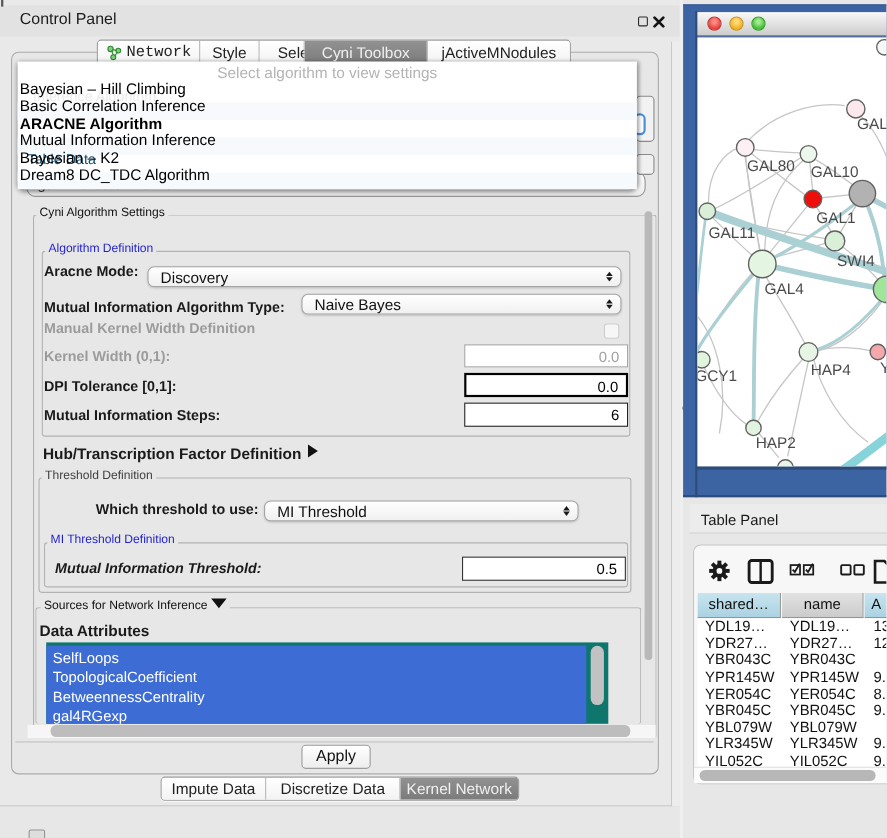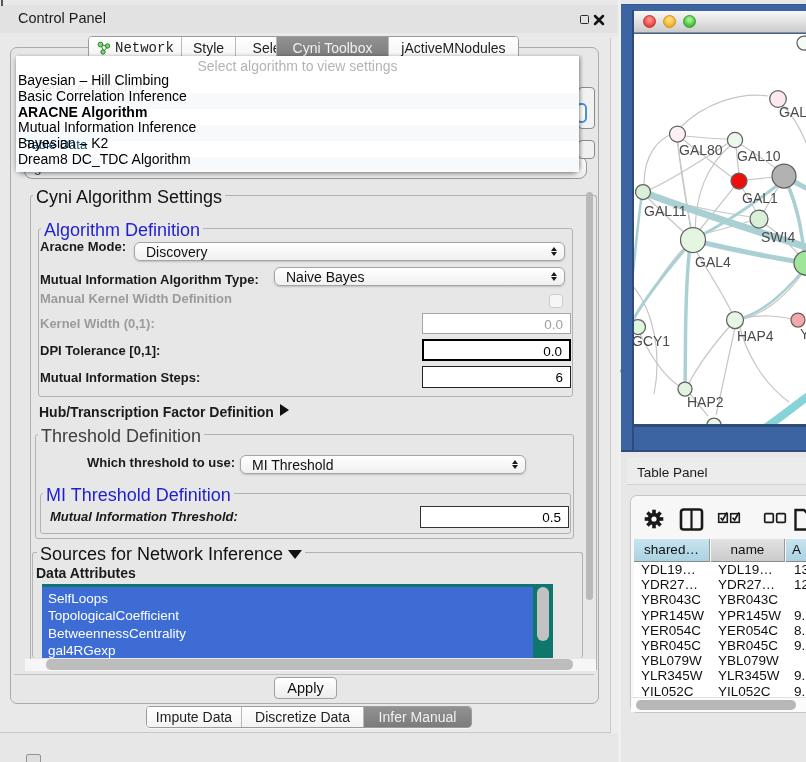--- a/index.html
+++ b/index.html
@@ -1,21 +1,21 @@
 <!DOCTYPE html>
 <html><head>
 <meta charset="utf-8">
 <style>
 * { box-sizing: border-box; margin:0; padding:0; }
 html,body { width:806px; height:762px; }
 body { position:relative; background:#e7e7e7; font-family:"Liberation Sans",sans-serif; overflow:hidden; }
 .abs { position:absolute; }
 
 .grp { position:absolute; border:1px solid #b2b2b2; border-radius:3px; }
-.grp > .ttl { position:absolute; top:-9px; left:2px; background:#e7e7e7; padding:0 3px; font-size:18px; white-space:nowrap; }
+.grp > .ttl { position:absolute; top:-9px; left:2px; background:#e7e7e7; padding:0 3px; font-size:11px; white-space:nowrap; }
 
 .combo { position:absolute; background:linear-gradient(#ffffff,#f0f0f0); border:1px solid #a5a5a5; border-radius:6px; box-shadow:0 1px 2px rgba(0,0,0,0.18); }
 .combo .ct { position:absolute; left:11px; top:0.5px; font-size:14px; color:#111; }
 .combo .up { position:absolute; right:7px; top:4px; width:0; height:0; border-left:3px solid transparent; border-right:3px solid transparent; border-bottom:4.5px solid #1a1a1a; }
 .combo .dn { position:absolute; right:7px; bottom:4px; width:0; height:0; border-left:3px solid transparent; border-right:3px solid transparent; border-top:4.5px solid #1a1a1a; }
 
 .fld { position:absolute; background:#fff; font-size:13.5px; text-align:right; padding:3px 7px 0 0; }
 
 .lb { position:absolute; font-size:13px; font-weight:bold; color:#1a1a1a; white-space:nowrap; }
 .lb.dis { color:#9b9b9b; }
@@ -135,21 +135,21 @@
   <div class="abs" style="left:0; top:101px; width:100%; height:15px; background:#f7fafd;"></div>
   <div class="abs" style="left:14px; top:24px; font-size:13px; color:#ebebeb;">Inference Algorithm</div>
   <div class="abs" style="left:9px; top:81px; font-size:13px; color:#0c4a6e;">Table Data</div>
   <div class="abs" style="left:0; top:2px; width:100%; text-align:center; font-size:14px; color:#b4b4b4;">Select algorithm to view settings</div>
   <div class="abs" style="left:2px; top:17px; font-size:14px; color:#000; line-height:15.8px;">Bayesian – Hill Climbing<br>Basic Correlation Inference<br><b>ARACNE Algorithm</b><br>Mutual Information Inference<br>Bayesian – K2<br>Dream8 DC_TDC Algorithm</div>
 </div>
 
 <div class="seg" style="left:146px; top:706px; height:22px;">
   <div class="s" style="width:94px;">Impute Data</div>
   <div class="s" style="width:122px;">Discretize Data</div>
-  <div class="s on" style="width:108px;">Infer Manual</div>
+  <div class="s on" style="width:108px;">Kernel Network</div>
 </div>
 
 <div class="abs" style="left:26px; top:754px; width:15px; height:14px; border:1.5px solid #949494; border-radius:2px; background:#dedede;"></div>
 
 <div class="abs" style="left:620px; top:369px; width:4px; height:4px; background:#9a9a9a; border-radius:50%;"></div>
 
 <div class="abs" style="left:621px; top:4px; width:185px; height:448px; background:#3c64a2; border-top:1px solid #35598f; border-bottom:2px solid #2c4d7d;"></div>
 <div class="abs" style="left:632px; top:10px; width:2px; height:442px; background:#2f4c79;"></div>
 <div class="abs" style="left:634px; top:424px; width:172px; height:3px; background:#2f4c79;"></div>
 <div class="abs" style="left:634px; top:11px; width:172px; height:22px; background:linear-gradient(#f8f8f8,#cccccc); border-bottom:1px solid #8d8d8d;"></div>

